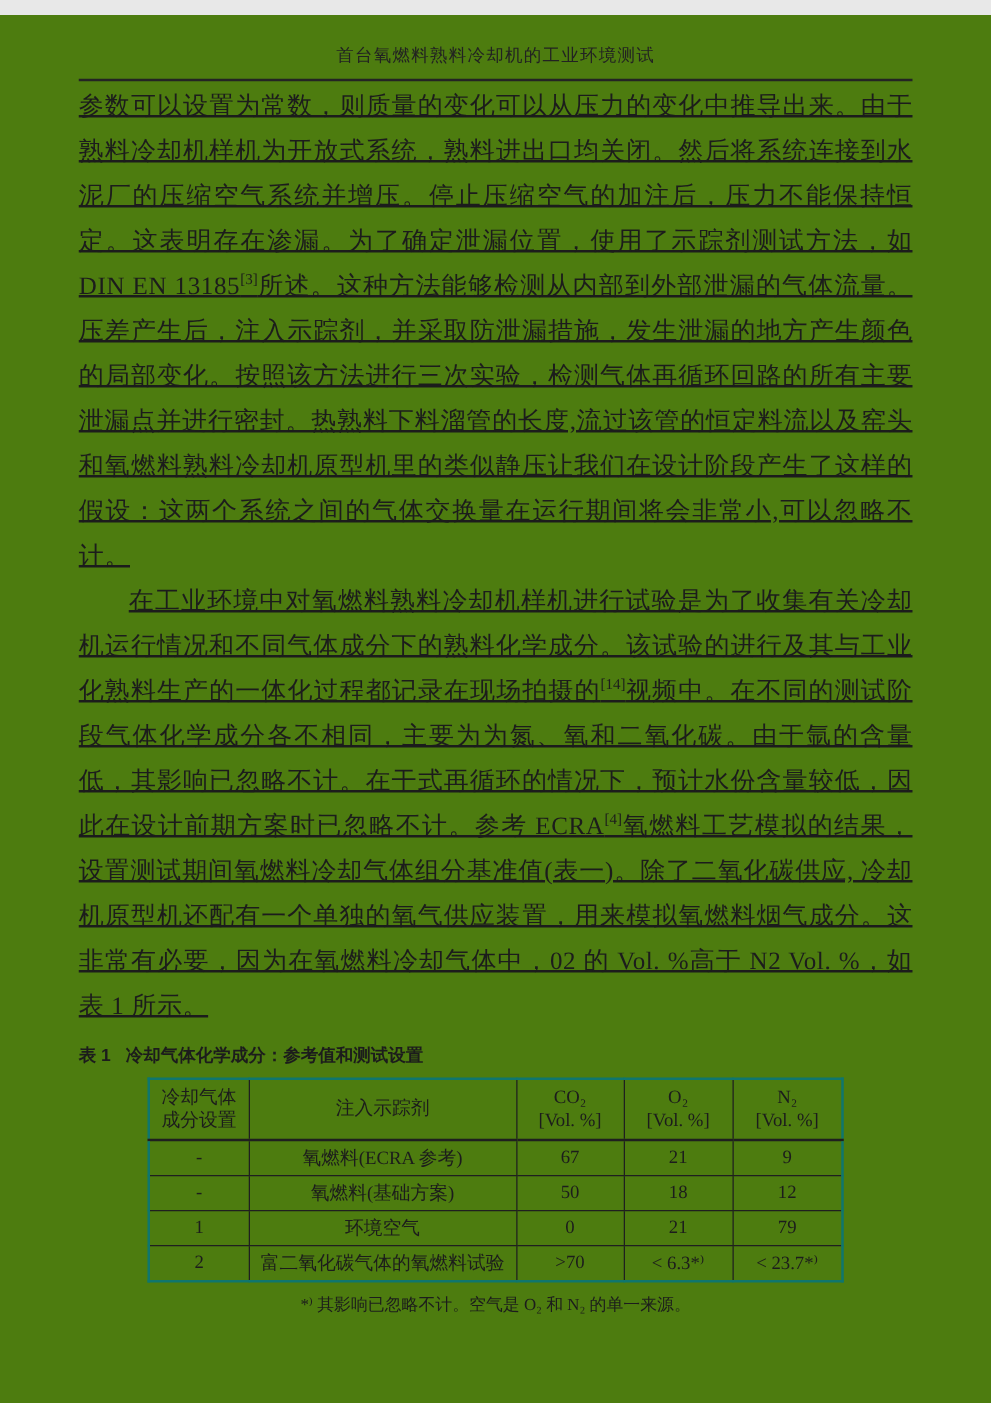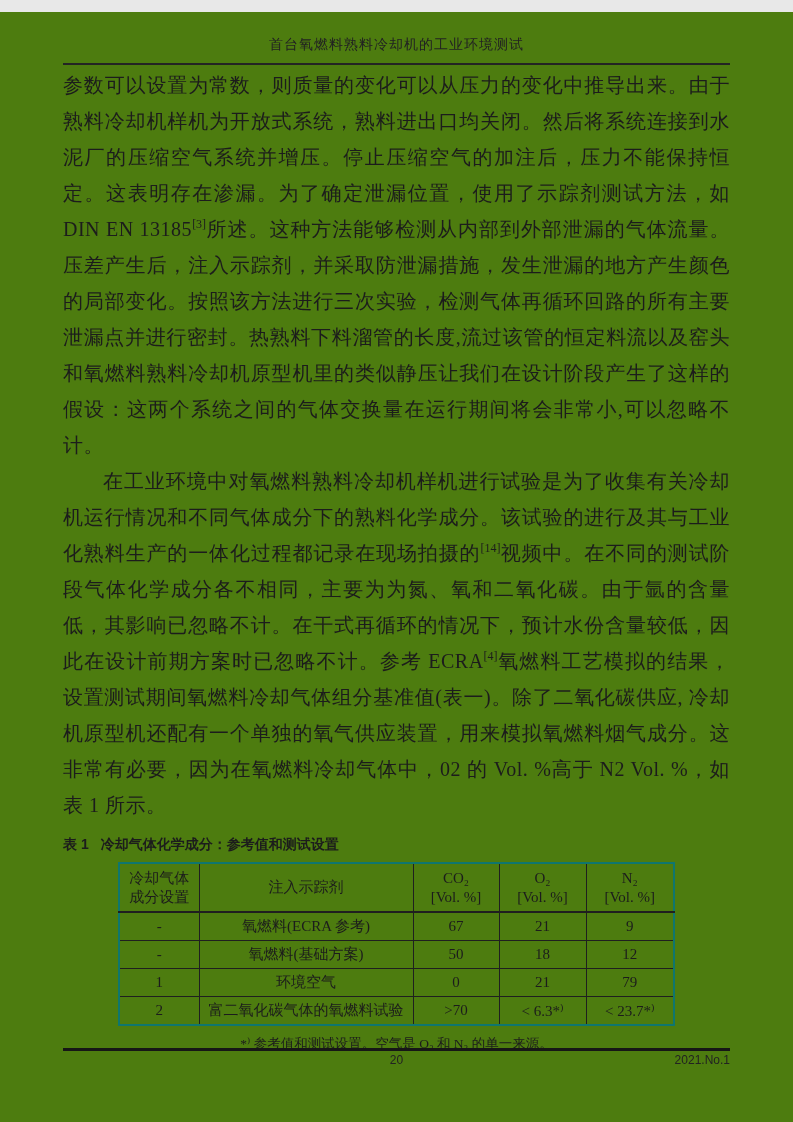--- a/index.html
+++ b/index.html
@@ -28,20 +28,21 @@
     border: none;
     border-top: 2px solid #242424;
     margin: 0 0 2px 0;
   }
   
   .body-text {
     font-size: 20px;
     line-height: 36px;
     text-align: justify;
     letter-spacing: 0.5px;
+    text-decoration: underline;
   }
   .par { margin: 0; }
   .par.indent { text-indent: 2em; }
   .ref {
     font-size: 12px;
     letter-spacing: 0;
     line-height: 0;
   }
   
   .table-caption {
@@ -191,24 +192,17 @@
         <td>2</td>
         <td>富二氧化碳气体的氧燃料试验</td>
         <td>&gt;70</td>
         <td>&lt; 6.3*⁾</td>
         <td>&lt; 23.7*⁾</td>
       </tr>
     </tbody>
   </table>
 
   <div class="footnote">
-    <div>*⁾ 参考值和测试设置。空气是 O₂ 和 N₂ 的单一来源。</div>
+    <div>*⁾ 其影响已忽略不计。空气是 O₂ 和 N₂ 的单一来源。</div>
   </div>
 
-  <div class="footer">
-    <hr class="footer-rule">
-    <div class="footer-row">
-      <span class="page-number">20</span>
-      <span class="issue-number">2021.No.1</span>
-    </div>
-  </div>
 
 </div>
 
 </body></html>

